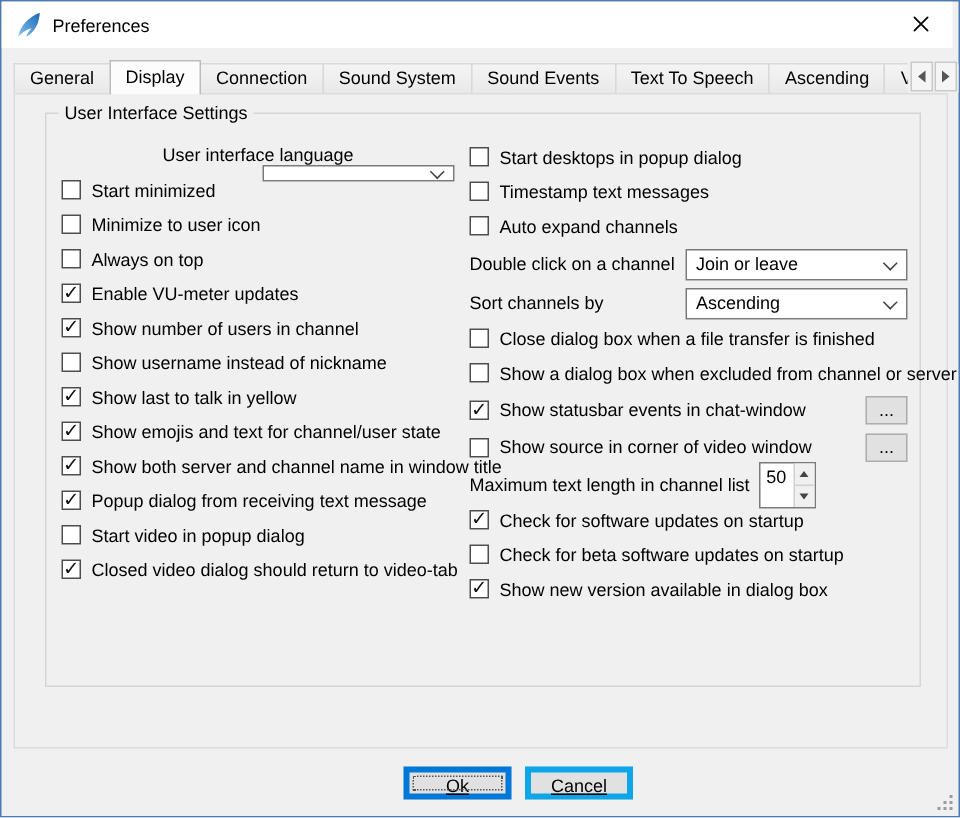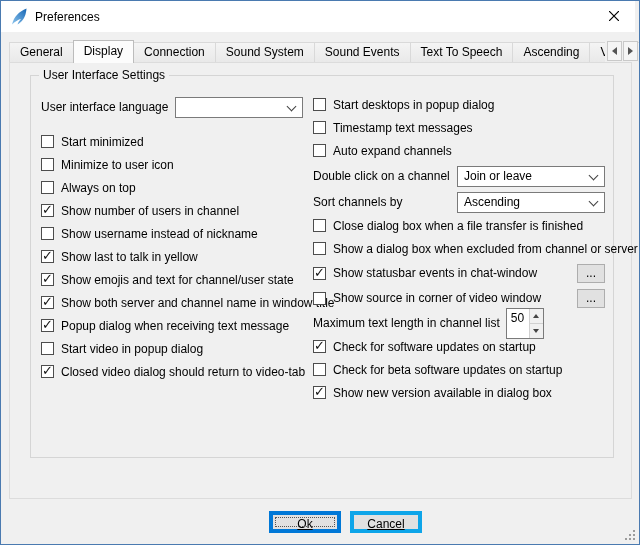--- a/index.html
+++ b/index.html
@@ -57,21 +57,21 @@
     position: absolute; left: 20px; top: 12px; width: 584px; height: 383px;
     border: 1px solid #d5d5d5;
   }
   .group-title {
     position: absolute; top: -8px; left: 8px; background: #f0f0f0; padding: 0 4px;
   }
   .col-left  { position: absolute; left: 10px;  top: 20px; width: 262px; }
   .col-right { position: absolute; left: 282px; top: 20px; width: 292px; }
   
   .row { display: flex; align-items: center; }
-  .lang-row { height: 22px; margin-bottom: 15px; }
+  .lang-row { height: 22px; margin-bottom: 0; flex-direction: column; }
   .combo-row { height: 22px; margin-bottom: 4px; }
   .spin-row { height: 20px; margin-bottom: 5px; }
   .check-row { display: flex; align-items: center; height: 17px; margin-bottom: 6px; }
   .check-row.with-btn { height: 20px; margin-bottom: 5px; }
   .lbl { white-space: nowrap; }
   
   .cb {
     flex: none; width: 13px; height: 13px; margin-right: 7px;
     border: 1px solid #4d4d4d; background: #fff; position: relative;
   }
@@ -196,41 +196,45 @@
         <div class="check-row">
           <span class="cb"></span>
           <span class="cb-label">Minimize to user icon</span>
         </div>
         <div class="check-row">
           <span class="cb"></span>
           <span class="cb-label">Always on top</span>
         </div>
         <div class="check-row">
           <span class="cb checked"></span>
+          <span class="cb-label">Enable VU-meter updates</span>
+        </div>
+        <div class="check-row">
+          <span class="cb checked"></span>
           <span class="cb-label">Show number of users in channel</span>
         </div>
         <div class="check-row">
           <span class="cb"></span>
           <span class="cb-label">Show username instead of nickname</span>
         </div>
         <div class="check-row">
           <span class="cb checked"></span>
           <span class="cb-label">Show last to talk in yellow</span>
         </div>
         <div class="check-row">
           <span class="cb checked"></span>
           <span class="cb-label">Show emojis and text for channel/user state</span>
         </div>
         <div class="check-row">
           <span class="cb checked"></span>
           <span class="cb-label">Show both server and channel name in window title</span>
         </div>
         <div class="check-row">
           <span class="cb checked"></span>
-          <span class="cb-label">Popup dialog when receiving text message</span>
+          <span class="cb-label">Popup dialog from receiving text message</span>
         </div>
         <div class="check-row">
           <span class="cb"></span>
           <span class="cb-label">Start video in popup dialog</span>
         </div>
         <div class="check-row">
           <span class="cb checked"></span>
           <span class="cb-label">Closed video dialog should return to video-tab</span>
         </div>
       </div>

